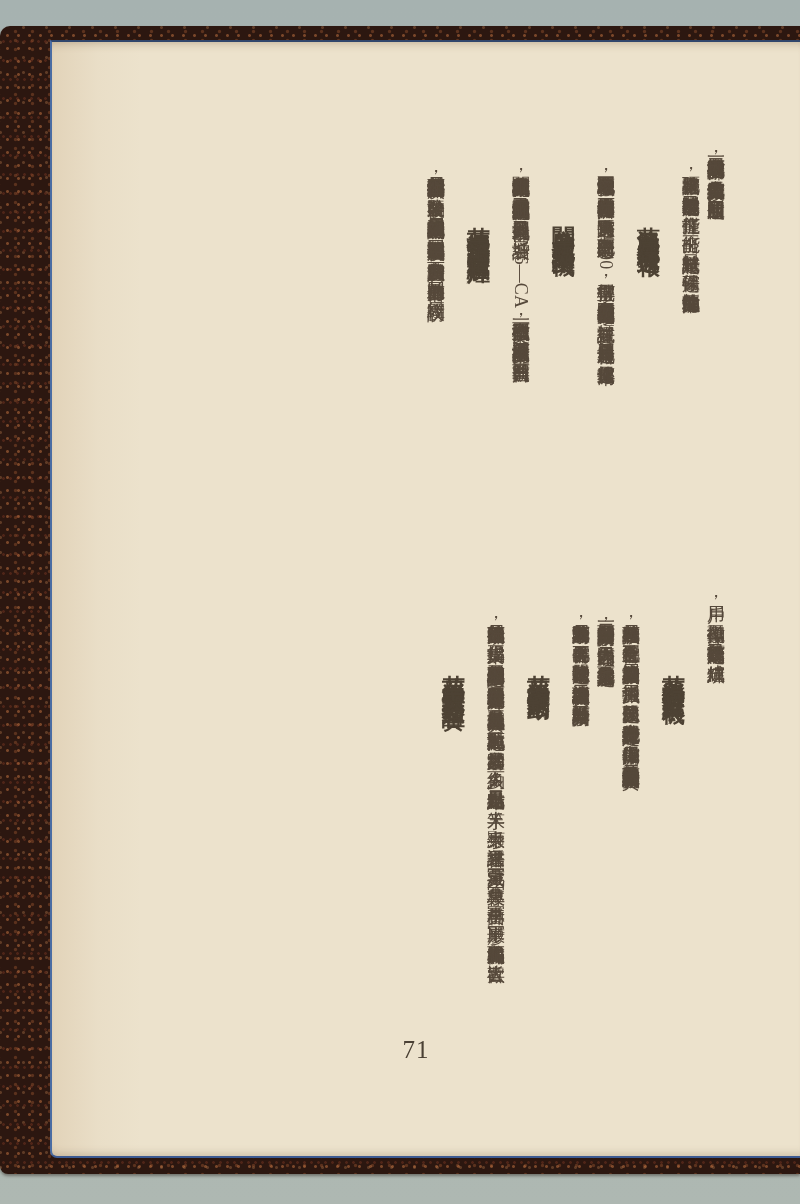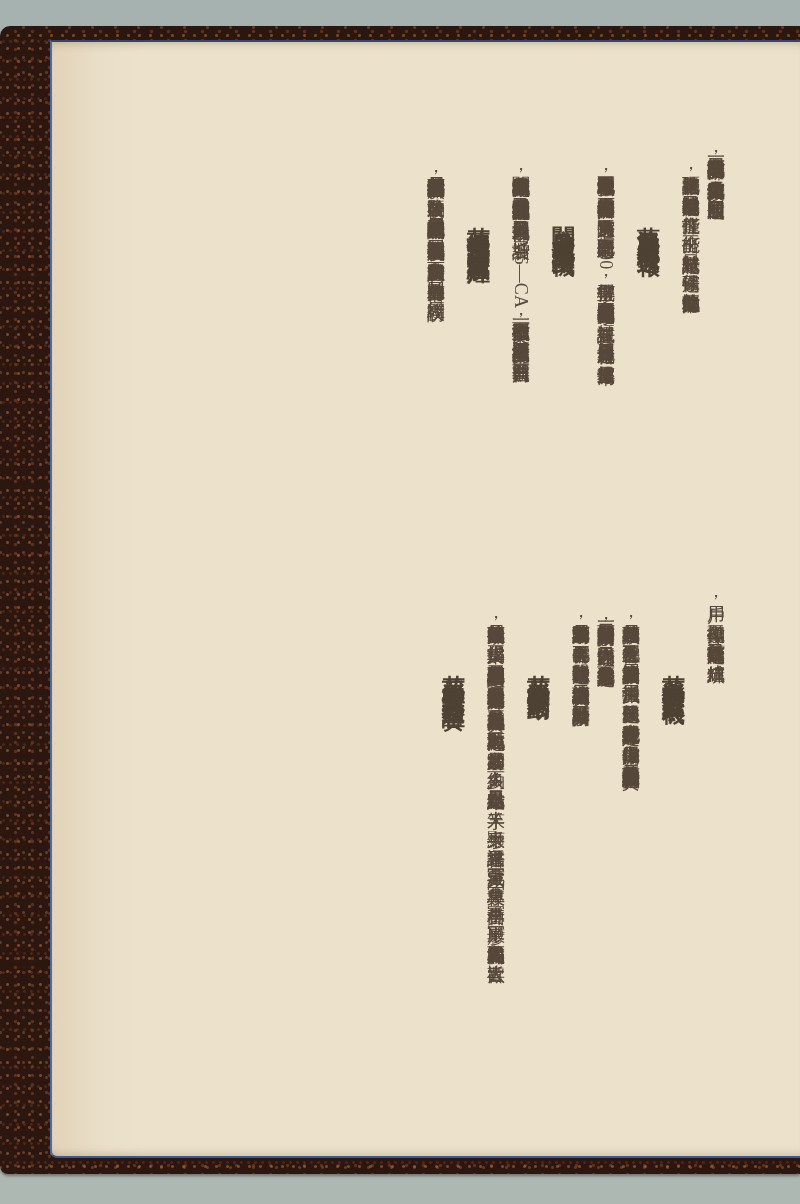--- a/index.html
+++ b/index.html
@@ -84,14 +84,15 @@
     <section class="band band-bottom">
         <p class="para">用戶，勸導招攬工作，業已打破預定之十萬元目標，成績輝煌。</p>
         <h3 class="heading">花蓮舉辦銀行貸款裝機</h3>
         <p class="para indent">花蓮局擴裝自動電話後，爲配合社會上需要，協助用戶籌措新裝電話裝機費，減輕用戶負擔，加強便民服務起見，奉准與臺灣土地銀行花蓮分行訂定，舉辦由電信局擔保，貸款一萬二千元分三十個月攤還本息的「新裝電話裝機費銀行貸款」。</p>
         <p class="para indent">首期名額二百戶於四月廿一日開始接受申請，僅一天之內即告額滿，可見地方繁榮及電話需要之殷切。</p>
         <p class="para indent">花蓮局鑒於申請者非常踴躍，爲配合各界需要，加強服務暨增裕營收起見，決定繼續辦理第二次貸款裝機，訂於五月十一日開始接受申請。</p>
         <h3 class="heading">花蓮局舉辦康樂活動</h3>
         <p class="para indent">花蓮局爲加強推行國民生活須知，提倡正當娛樂，調整員工身心健康及促進同仁互相間之了解與友誼，除四月十一日及廿五日分批辦理員工暨眷屬天祥郊遊外，並於五月九日舉辦員工及眷屬釣魚比賽，地點在工校對面魚池，參加者異常踴躍，約一百多人。是日自九點起十二點結束，人手一竿，大顯身手，逕評審結果；冠軍吳家藏，亞軍吳專枝，季軍林黃山，殿軍廖平。參與比賽人員均滿載而歸，皆大歡喜。</p>
         <h3 class="heading">花蓮局舉辦員工球類友誼賽</h3>
       </section>
+    <div class="page-number">71</div>
   </div>
 </div>
 
 </body></html>

